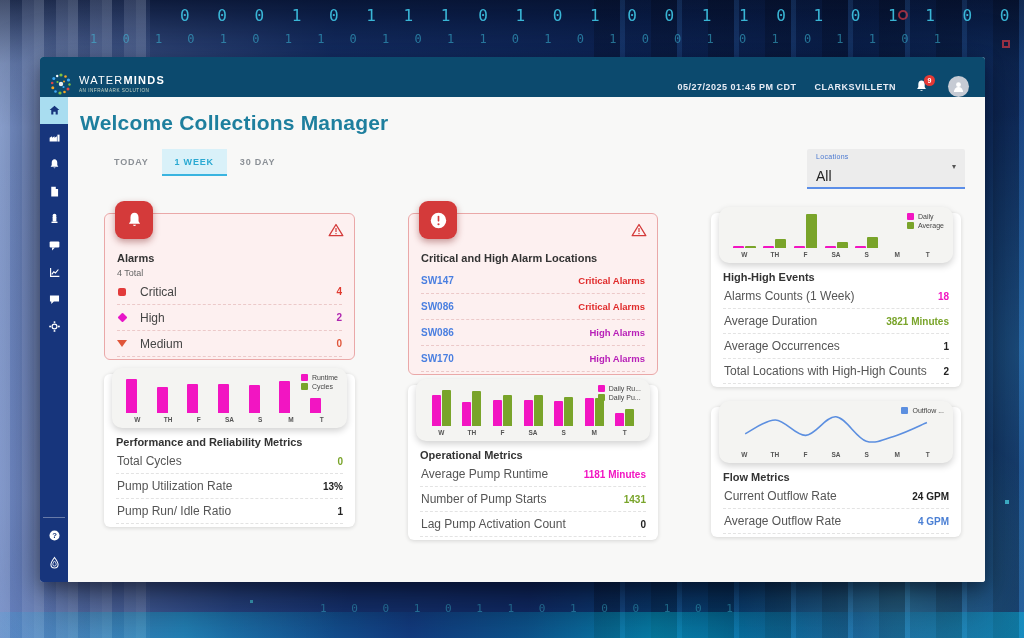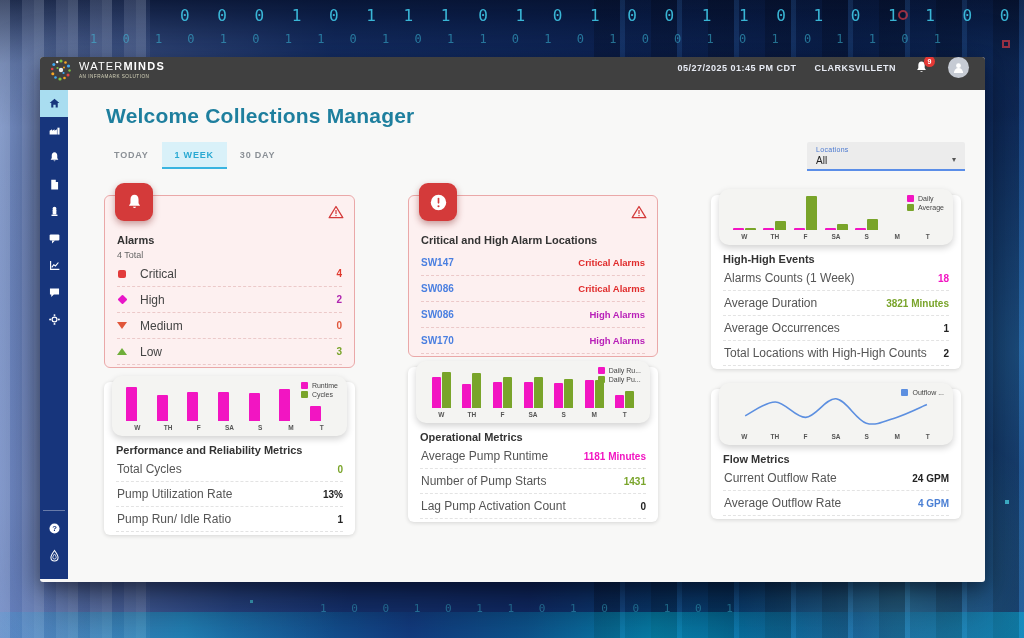--- a/index.html
+++ b/index.html
@@ -26,21 +26,21 @@
   .bg-dot { position:absolute; background:#4fe0f5; opacity:.8; }
   .bg-ring { position:absolute; border:2px solid rgba(230,60,70,.65); }
   .bg-glowbar { position:absolute; left:0; bottom:0; width:100%; height:26px; opacity:.8;
     background:linear-gradient(90deg, rgba(0,200,255,.12), rgba(0,220,255,.45) 18%, rgba(0,120,220,.18) 40%, rgba(0,230,255,.5) 64%, rgba(0,140,230,.22) 84%, rgba(0,220,255,.45)); }
 
   
   .window { position:absolute; left:40px; top:57px; width:945px; height:525px; border-radius:3px; overflow:hidden;
     box-shadow:0 24px 60px rgba(0,0,12,.55), 0 6px 18px rgba(0,0,12,.4); background:#f8f8f7; }
 
   
-  .app-header { height:33px; background:#404040; display:flex; align-items:flex-start; padding:0 16px 0 8px; }
+  .app-header { height:40px; background:#0c4a6e; display:flex; align-items:flex-end; padding:0 16px 0 8px; }
   .logo-wrap { display:flex; align-items:center; gap:5px; }
   .logo-text-col { display:flex; flex-direction:column; line-height:1; }
   .logo-line { color:#fff; font-size:11px; letter-spacing:1.2px; }
   .logo-line .bold { font-weight:800; }
   .logo-tag { color:rgba(255,252,220,.75); font-size:6px; letter-spacing:.6px; transform:scale(.78); transform-origin:left top; margin-top:2px; }
   .hdr-right { margin-left:auto; display:flex; align-items:center; gap:18px; }
   .hdr-text { color:#e8ecf5; font-size:9px; font-weight:600; letter-spacing:.5px; }
   .hdr-bell { position:relative; width:16px; height:16px; cursor:pointer; }
   .hdr-badge { position:absolute; top:-4px; right:-5px; width:11px; height:11px; border-radius:50%; background:#e53935;
     color:#fff; font-size:7px; font-weight:700; display:flex; align-items:center; justify-content:center; }
@@ -51,29 +51,29 @@
   .sidebar { width:28px; background:#17357c; display:flex; flex-direction:column; align-items:center; padding-top:0; }
   .side-item { width:28px; height:27px; display:flex; align-items:center; justify-content:center; cursor:pointer; }
   .side-item svg { width:13px; height:13px; fill:#fff; }
   .side-item.active { background:#a9ddf0; }
   .side-item.active svg { fill:#17357c; }
   .side-spacer { flex:1; }
   .side-divider { width:22px; border-top:1px solid rgba(255,255,255,.35); margin:4px 0; }
   .side-bottom { margin-bottom:10px; }
 
   .main { flex:1; position:relative; background:#f8f8f7; }
-  .page-title { margin:14px 0 0 38px; font-size:21px; font-weight:700; color:#1e7f9e; letter-spacing:.2px; }
+  .page-title { margin:14px 0 0 12px; font-size:21px; font-weight:700; color:#1e7f9e; letter-spacing:.2px; }
 
   .tabs-row { display:flex; align-items:flex-start; margin:14px 32px 0 33px; }
   .tab { font-size:9px; font-weight:700; letter-spacing:.8px; color:#8b9096; padding:8px 13px 9px; cursor:pointer; }
   .tab.active { color:#2aa9d2; background:#d9f1f9; border-bottom:2px solid #39b4e0; padding-bottom:7px; }
   .loc-select { margin-left:auto; width:158px; background:#ececec; border-bottom:2px solid #5b8ee8; border-radius:2px 2px 0 0;
     padding:4px 9px 3px; position:relative; cursor:pointer; }
   .loc-label { font-size:7px; color:#4a78d0; letter-spacing:.3px; }
-  .loc-value { font-size:10px; color:#222; margin-top:2px; }
+  .loc-value { font-size:14px; color:#222; margin-top:8px; }
   .loc-caret { position:absolute; right:9px; top:13px; font-size:8px; color:#555; }
 
   
   .grid { display:grid; grid-template-columns:251px 250px 250px; column-gap:53px; padding:0 36px; margin-top:24px; align-items:start; }
   .col { display:flex; flex-direction:column; }
   .col1 > * + * { margin-top:14px; } .col2 > * + * { margin-top:10px; } .col3 > * + * { margin-top:20px; }
 
   .card-pink { position:relative; background:#fdf0f0; border:1px solid #eaa8a8; border-radius:6px; padding:8px 12px 2px; }
   .fab { position:absolute; top:-13px; left:10px; width:38px; height:38px; border-radius:9px; background:#d43a3a;
     box-shadow:0 3px 7px rgba(120,20,20,.4); display:flex; align-items:center; justify-content:center; }
@@ -299,27 +299,20 @@
               <span class="row-label">High</span>
               <span class="row-val c-purple">2</span>
             </div>
             <div class="row">
               <span class="sev-icon">
                   <span class="td"></span>
                 </span>
               <span class="row-label">Medium</span>
               <span class="row-val c-red2">0</span>
             </div>
-            <div class="row">
-              <span class="sev-icon">
-                  <span class="tu"></span>
-                </span>
-              <span class="row-label">Low</span>
-              <span class="row-val c-green">3</span>
-            </div>
           </section>
 
           <section class="card-white">
             <div class="chart-panel">
               <div class="legend">
                   <div class="lg-item">
                     <span class="lg-sq" style="background: rgb(242, 21, 194);"></span>
                     <span class="lg-txt">Runtime</span>
                   </div>
                   <div class="lg-item">

